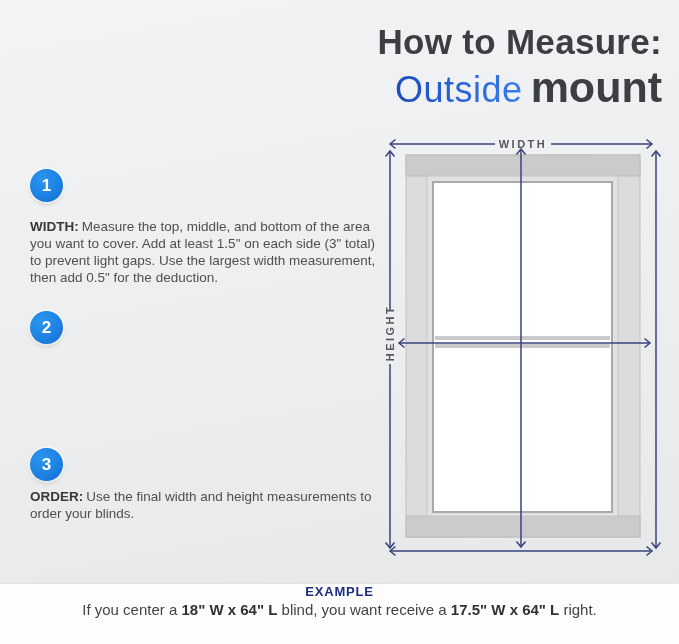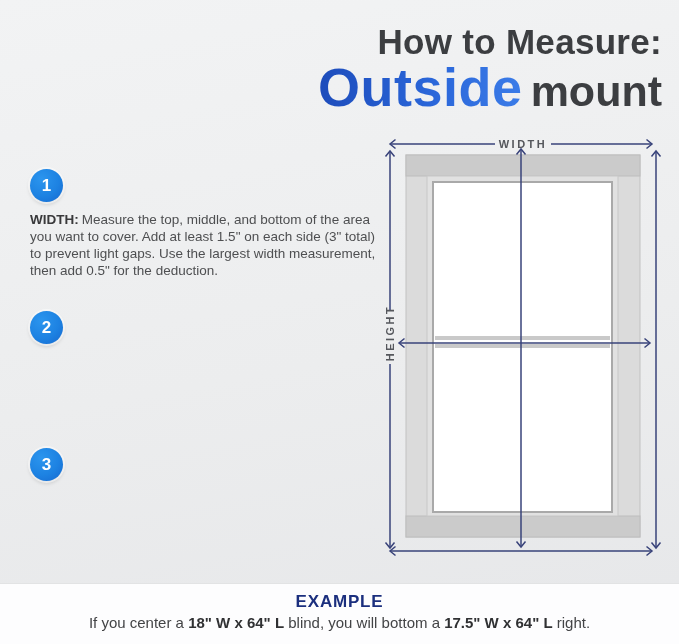--- a/index.html
+++ b/index.html
@@ -9,55 +9,55 @@
   .canvas {
     position:relative; width:679px; height:644px; overflow:hidden;
     background:linear-gradient(170deg,#f2f3f4 0%,#ecedee 55%,#e6e7e9 100%);
   }
 
   
   .header { position:absolute; top:22px; left:0; width:662px; text-align:right; }
   .title-line1 { font-size:35px; font-weight:700; color:#3c3e41; letter-spacing:.3px; line-height:40px; }
   .title-line2 { line-height:48px; margin-top:1px; }
   .title-highlight {
-    font-size:54px; font-weight:700; letter-spacing:.5px;
+    font-size:36px; font-weight:400; letter-spacing:.5px;
     background:linear-gradient(90deg,#1d4cbb 0%,#2a66d9 55%,#3b7ce8 100%);
     -webkit-background-clip:text; background-clip:text;
     -webkit-text-fill-color:transparent; color:#2460d8;
   }
   .title-suffix { font-size:43px; font-weight:700; color:#3c3e41; margin-left:8px; }
 
   
   .step { position:absolute; left:30px; width:352px; }
   .badge {
     width:33px; height:33px; border-radius:50%;
     background:radial-gradient(circle at 35% 30%, #2b95ee 0%, #1d82e2 55%, #1668cf 100%);
     color:#fff; font-size:17px; font-weight:700;
     display:flex; align-items:center; justify-content:center;
     box-shadow:0 0 0 2px rgba(255,255,255,.55), 0 2px 4px rgba(0,0,0,.18);
   }
   .step p { font-size:13.5px; line-height:17px; color:#4e4f51; }
   .step .lead { font-weight:700; color:#39393b; margin-right:3px; }
-  #step1 { top:169px; } #step1 p { margin-top:9px; }
+  #step1 { top:169px; } #step1 p { margin-top:16px; }
   #step2 { top:311px; } #step2 p { margin-top:6px; }
   #step3 { top:448px; } #step3 p { margin-top:7px; }
 
   
   .diagram { position:absolute; left:0; top:0; width:679px; height:644px; }
   .diagram text {
     font-family:"Liberation Sans", sans-serif; font-size:11px; font-weight:700;
     letter-spacing:2.5px; fill:#55575c;
   }
 
   
   .example {
     position:absolute; left:0; top:583px; width:679px; height:61px;
     background:#fdfdfe; border-top:1px solid #e2e3e4; text-align:center;
   }
-  .example h2 { margin-top:8px; font-size:17px; font-weight:800; color:#1b2f7e; letter-spacing:.8px; }
+  .example h2 { margin-top:0; font-size:13px; font-weight:800; color:#1b2f7e; letter-spacing:.8px; }
   .example p  { margin-top:2px; font-size:15px; color:#434446; }
   .example p b { font-weight:700; color:#303133; }
 </style>
 </head>
 <body>
 
 <div class="canvas">
 
   <div class="header">
     <div class="title-line1">How to Measure:</div>
@@ -70,20 +70,21 @@
     <div class="badge">1</div>
     <p><span class="lead">WIDTH:</span><span>Measure the top, middle, and bottom of the area you want to cover. Add at least 1.5" on each side (3" total) to prevent light gaps. Use the largest width measurement, then add 0.5" for the deduction.</span></p>
   </div>
 
   <div class="step" id="step2">
     <div class="badge">2</div>
   </div>
 
   <div class="step" id="step3">
     <div class="badge">3</div>
+    <p><span class="lead">ORDER:</span><span>Use the final width and height measurements to order your blinds.</span></p>
   </div>
 
   <svg class="diagram" viewBox="0 0 679 644" xmlns="http://www.w3.org/2000/svg">
     <defs>
       <marker id="chev" viewBox="-8 -8 16 16" markerWidth="16" markerHeight="16" refX="0" refY="0" orient="auto-start-reverse" markerUnits="userSpaceOnUse">
         <path d="M-5.5,-4.5 L0,0 L-5.5,4.5" fill="none" stroke="#39437a" stroke-width="1.5"></path>
       </marker>
     </defs>
 
     <g>
@@ -112,16 +113,16 @@
 
       <line x1="399" y1="343" x2="650" y2="343" marker-start="url(#chev)" marker-end="url(#chev)"></line>
     </g>
 
     <text x="523" y="148" text-anchor="middle">WIDTH</text>
     <text x="394" y="341" text-anchor="middle" transform="rotate(-90 390 337)">HEIGHT</text>
   </svg>
 
   <div class="example">
     <h2>EXAMPLE</h2>
-    <p><span>If you center a </span><b>18" W x 64" L</b><span> blind, you will bottom a </span><b>17.5" W x 64" L</b><span> right.</span></p>
+    <p><span>If you center a </span><b>18" W x 64" L</b><span> blind, you want receive a </span><b>17.5" W x 64" L</b><span> right.</span></p>
   </div>
 
 </div>
 
 </body></html>

